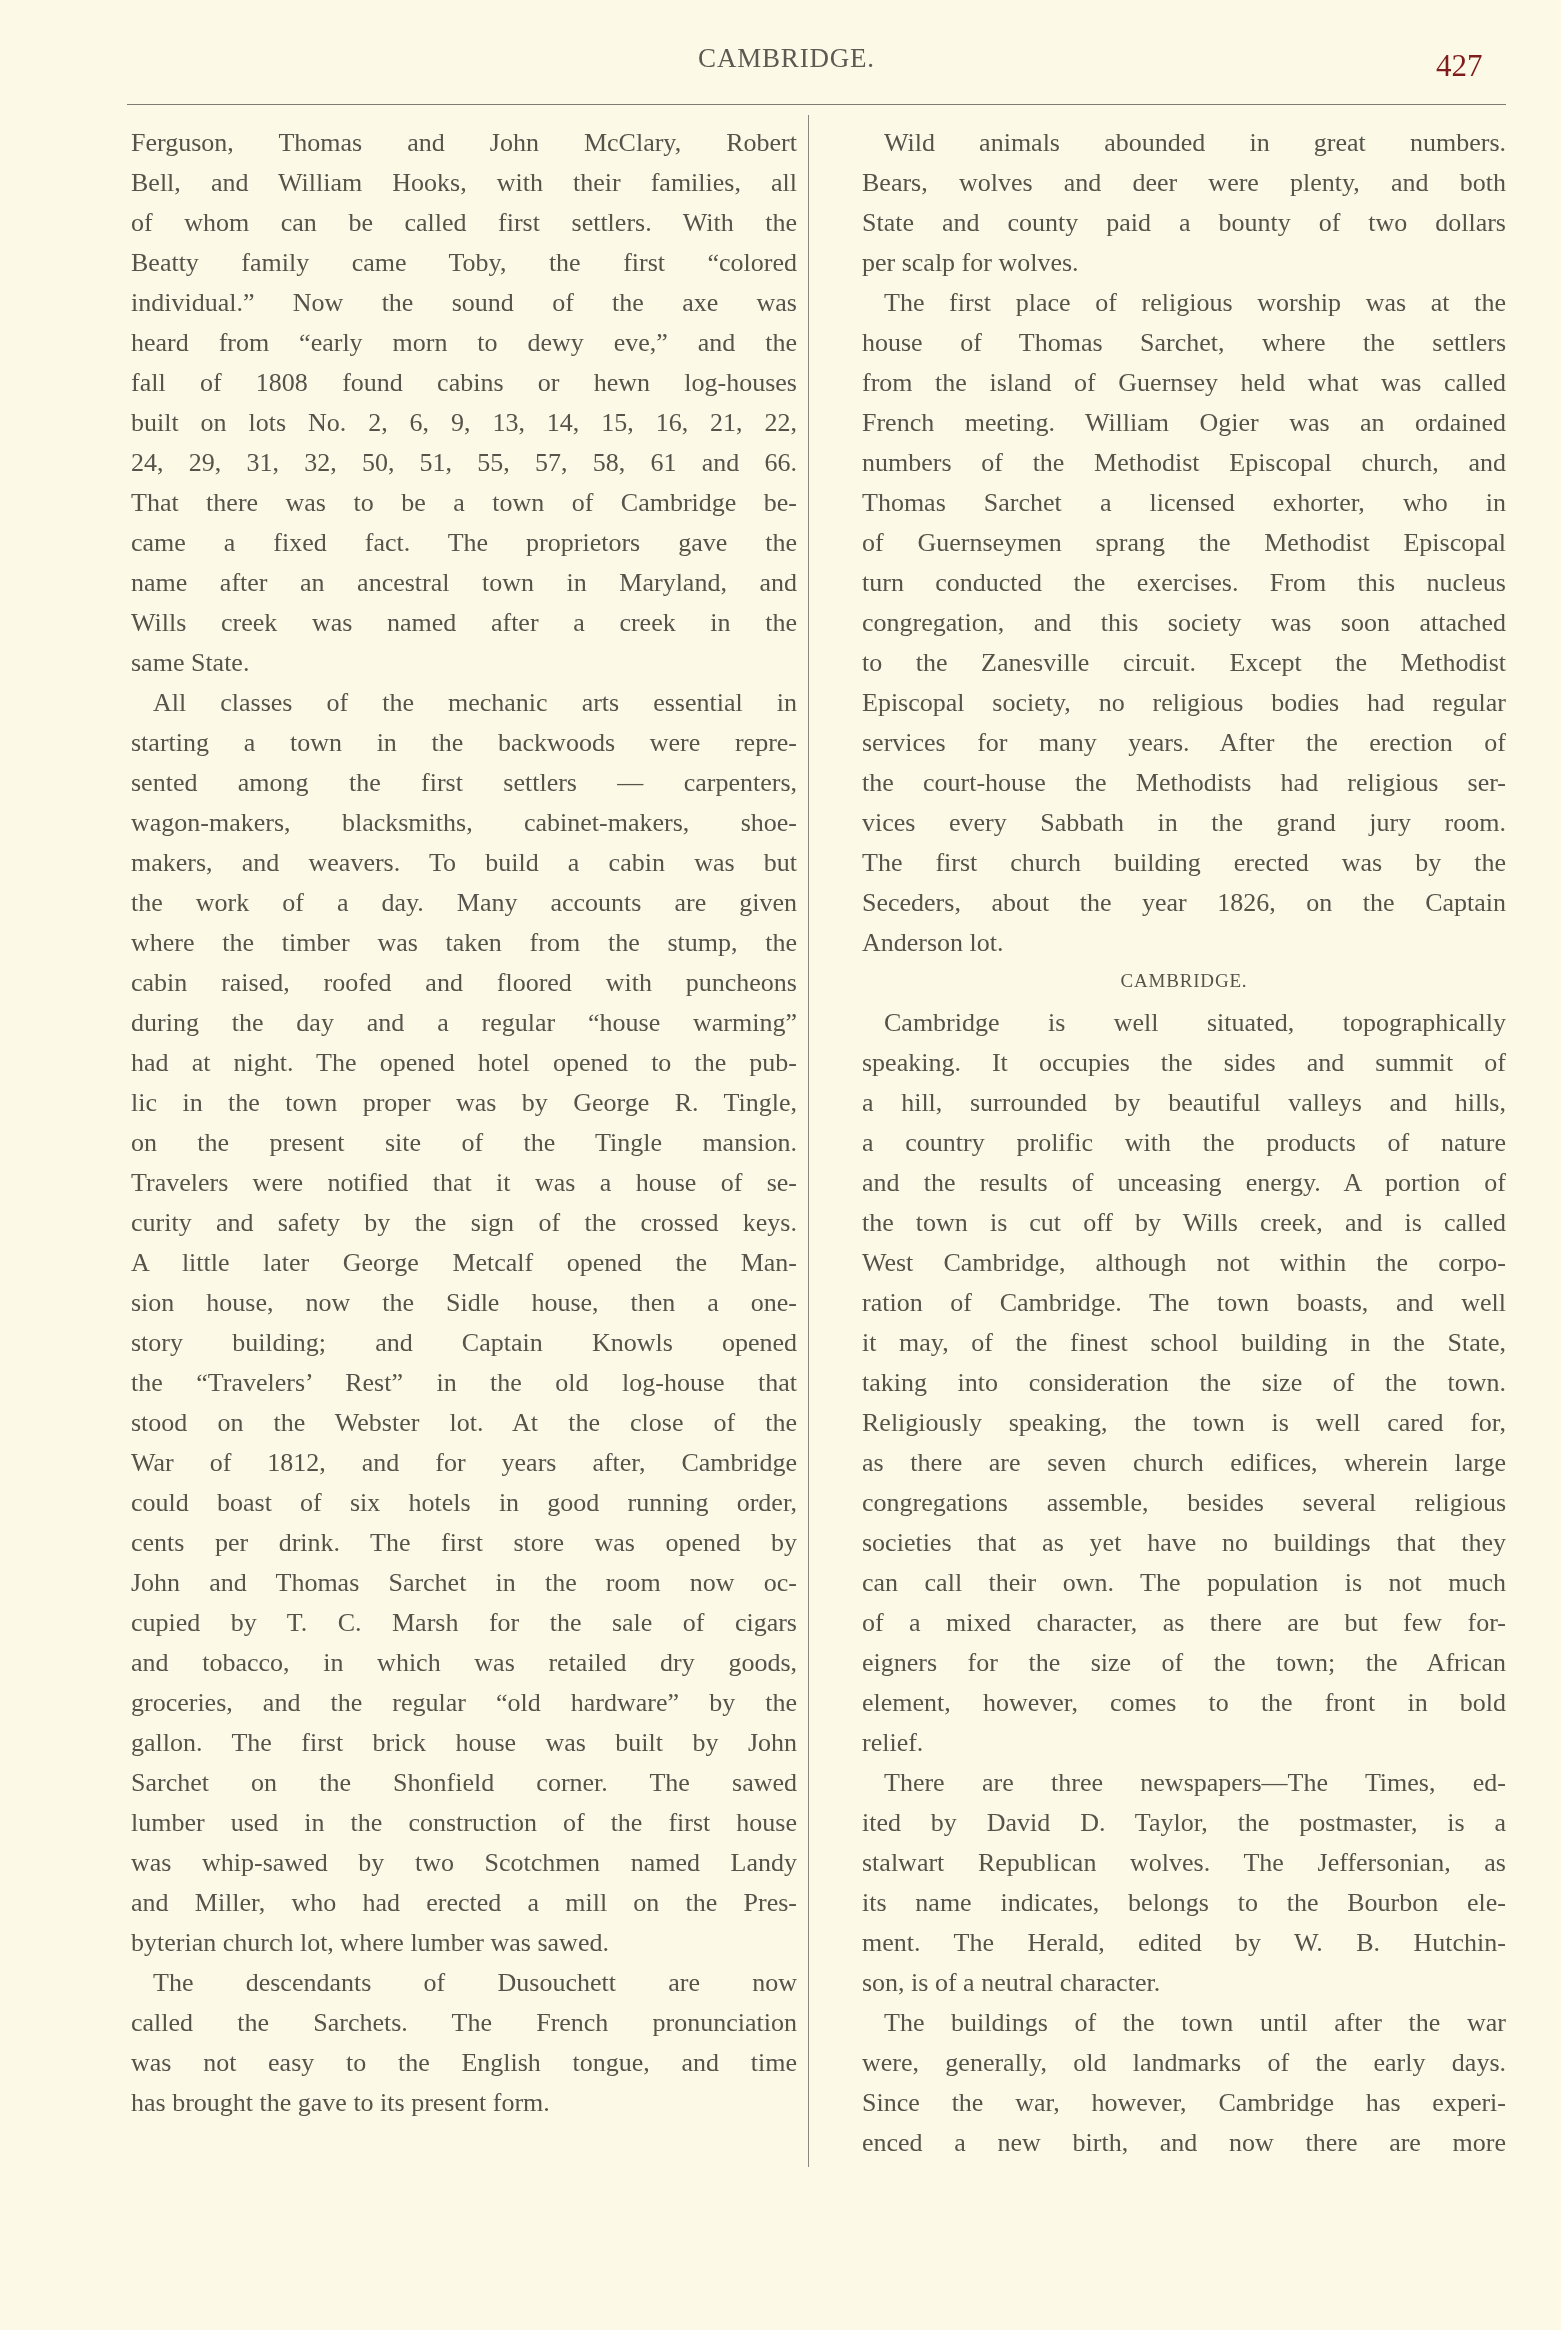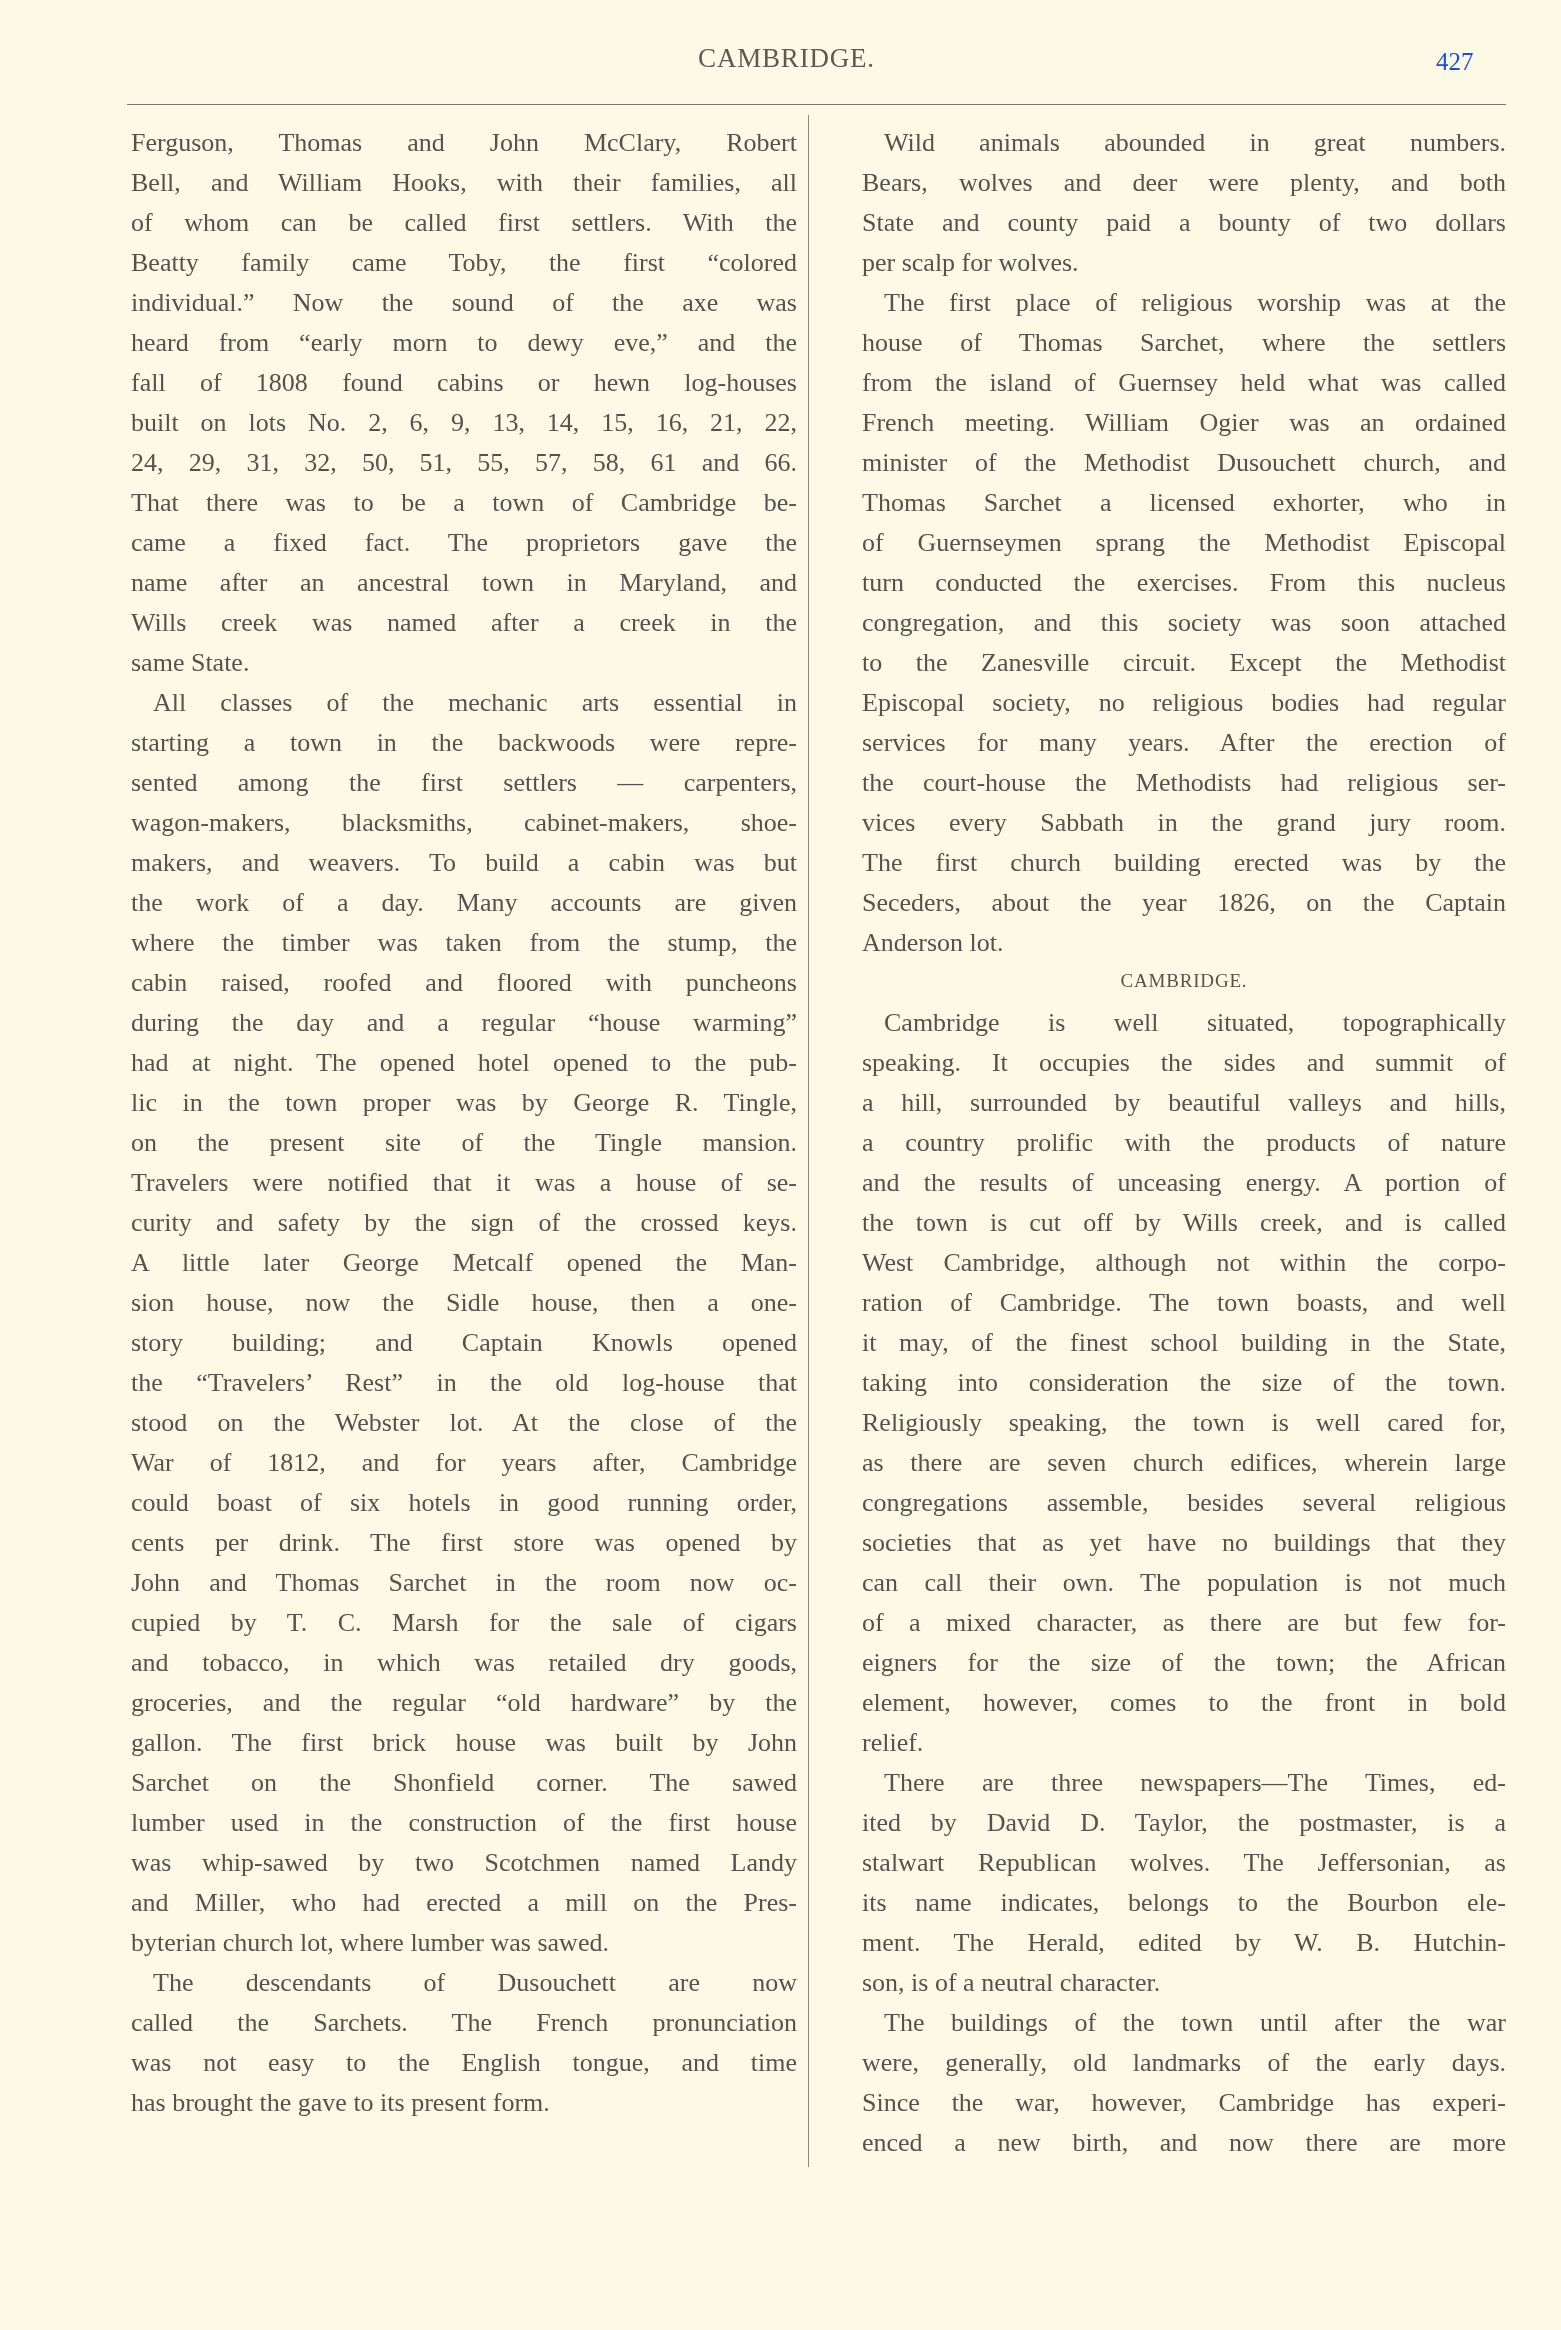--- a/index.html
+++ b/index.html
@@ -28,22 +28,22 @@
     width: 1573px;
     text-align: center;
     font-size: 27px;
     letter-spacing: 0.8px;
     color: #5c5a52;
   }
   .page-number {
     position: absolute;
     left: 1436px;
     top: 4.9px;
-    font-size: 25px;
-    color: #1d4ed8;
+    font-size: 31px;
+    color: #7f1d1d;
   }
   .header-rule {
     position: absolute;
     top: 104px;
     left: 127px;
     width: 1379px;
     height: 0;
     border-top: 1.6px solid #7d7b72;
   }
   .column-divider {
@@ -159,21 +159,21 @@
       <span class="line indent">Wild animals abounded in great numbers.</span>
       <span class="line">Bears, wolves and deer were plenty, and both</span>
       <span class="line">State and county paid a bounty of two dollars</span>
       <span class="line last">per scalp for wolves.</span>
     </div>
     <div>
       <span class="line indent">The first place of religious worship was at the</span>
       <span class="line">house of Thomas Sarchet, where the settlers</span>
       <span class="line">from the island of Guernsey held what was called</span>
       <span class="line">French meeting.  William Ogier was an ordained</span>
-      <span class="line">minister of the Methodist Dusouchett church, and</span>
+      <span class="line">numbers of the Methodist Episcopal church, and</span>
       <span class="line">Thomas Sarchet a licensed exhorter, who in</span>
       <span class="line">of Guernseymen sprang the Methodist Episcopal</span>
       <span class="line">turn conducted the exercises.  From this nucleus</span>
       <span class="line">congregation, and this society was soon attached</span>
       <span class="line">to the Zanesville circuit.  Except the Methodist</span>
       <span class="line">Episcopal society, no religious bodies had regular</span>
       <span class="line">services for many years.  After the erection of</span>
       <span class="line">the court-house the Methodists had religious ser-</span>
       <span class="line">vices every Sabbath in the grand jury room.</span>
       <span class="line">The first church building erected was by the</span>

